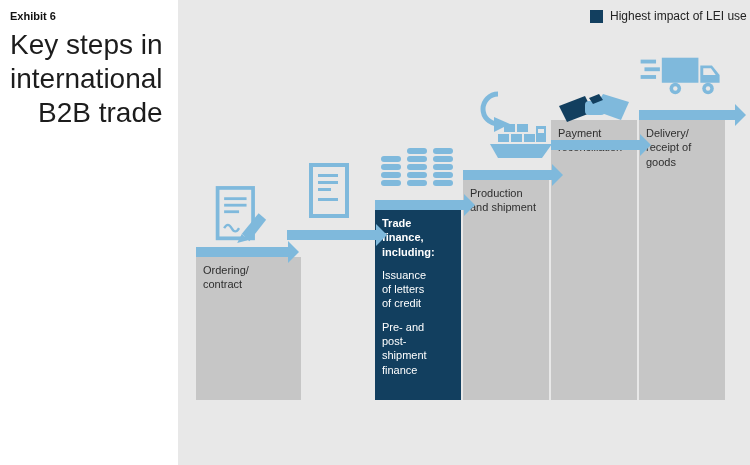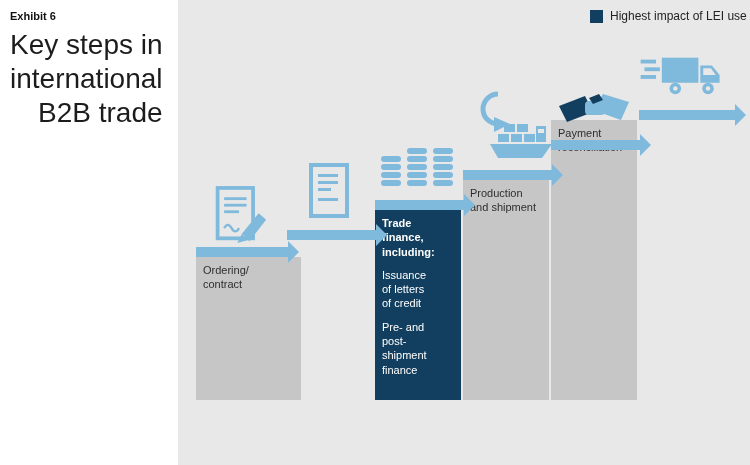--- a/index.html
+++ b/index.html
@@ -69,20 +69,25 @@
 of letters
 of credit</div>
     <div class="bar-detail">Pre- and
 post-
 shipment
 finance</div>
   </div>
   <div class="bar gray" style="left:551px;width:86px;height:280px">
     <div class="bar-label">Payment
 reconciliation</div>
+  </div>
+  <div class="bar gray" style="left:639px;width:86px;height:280px">
+    <div class="bar-label">Delivery/
+receipt of
+goods</div>
   </div>
 
   <div class="arrow" style="left:196px;top:241px;width:103px">
       <div class="shaft"></div>
       <div class="head"></div>
     </div>
   <div class="arrow" style="left:287px;top:224px;width:100px">
       <div class="shaft"></div>
       <div class="head"></div>
     </div>

